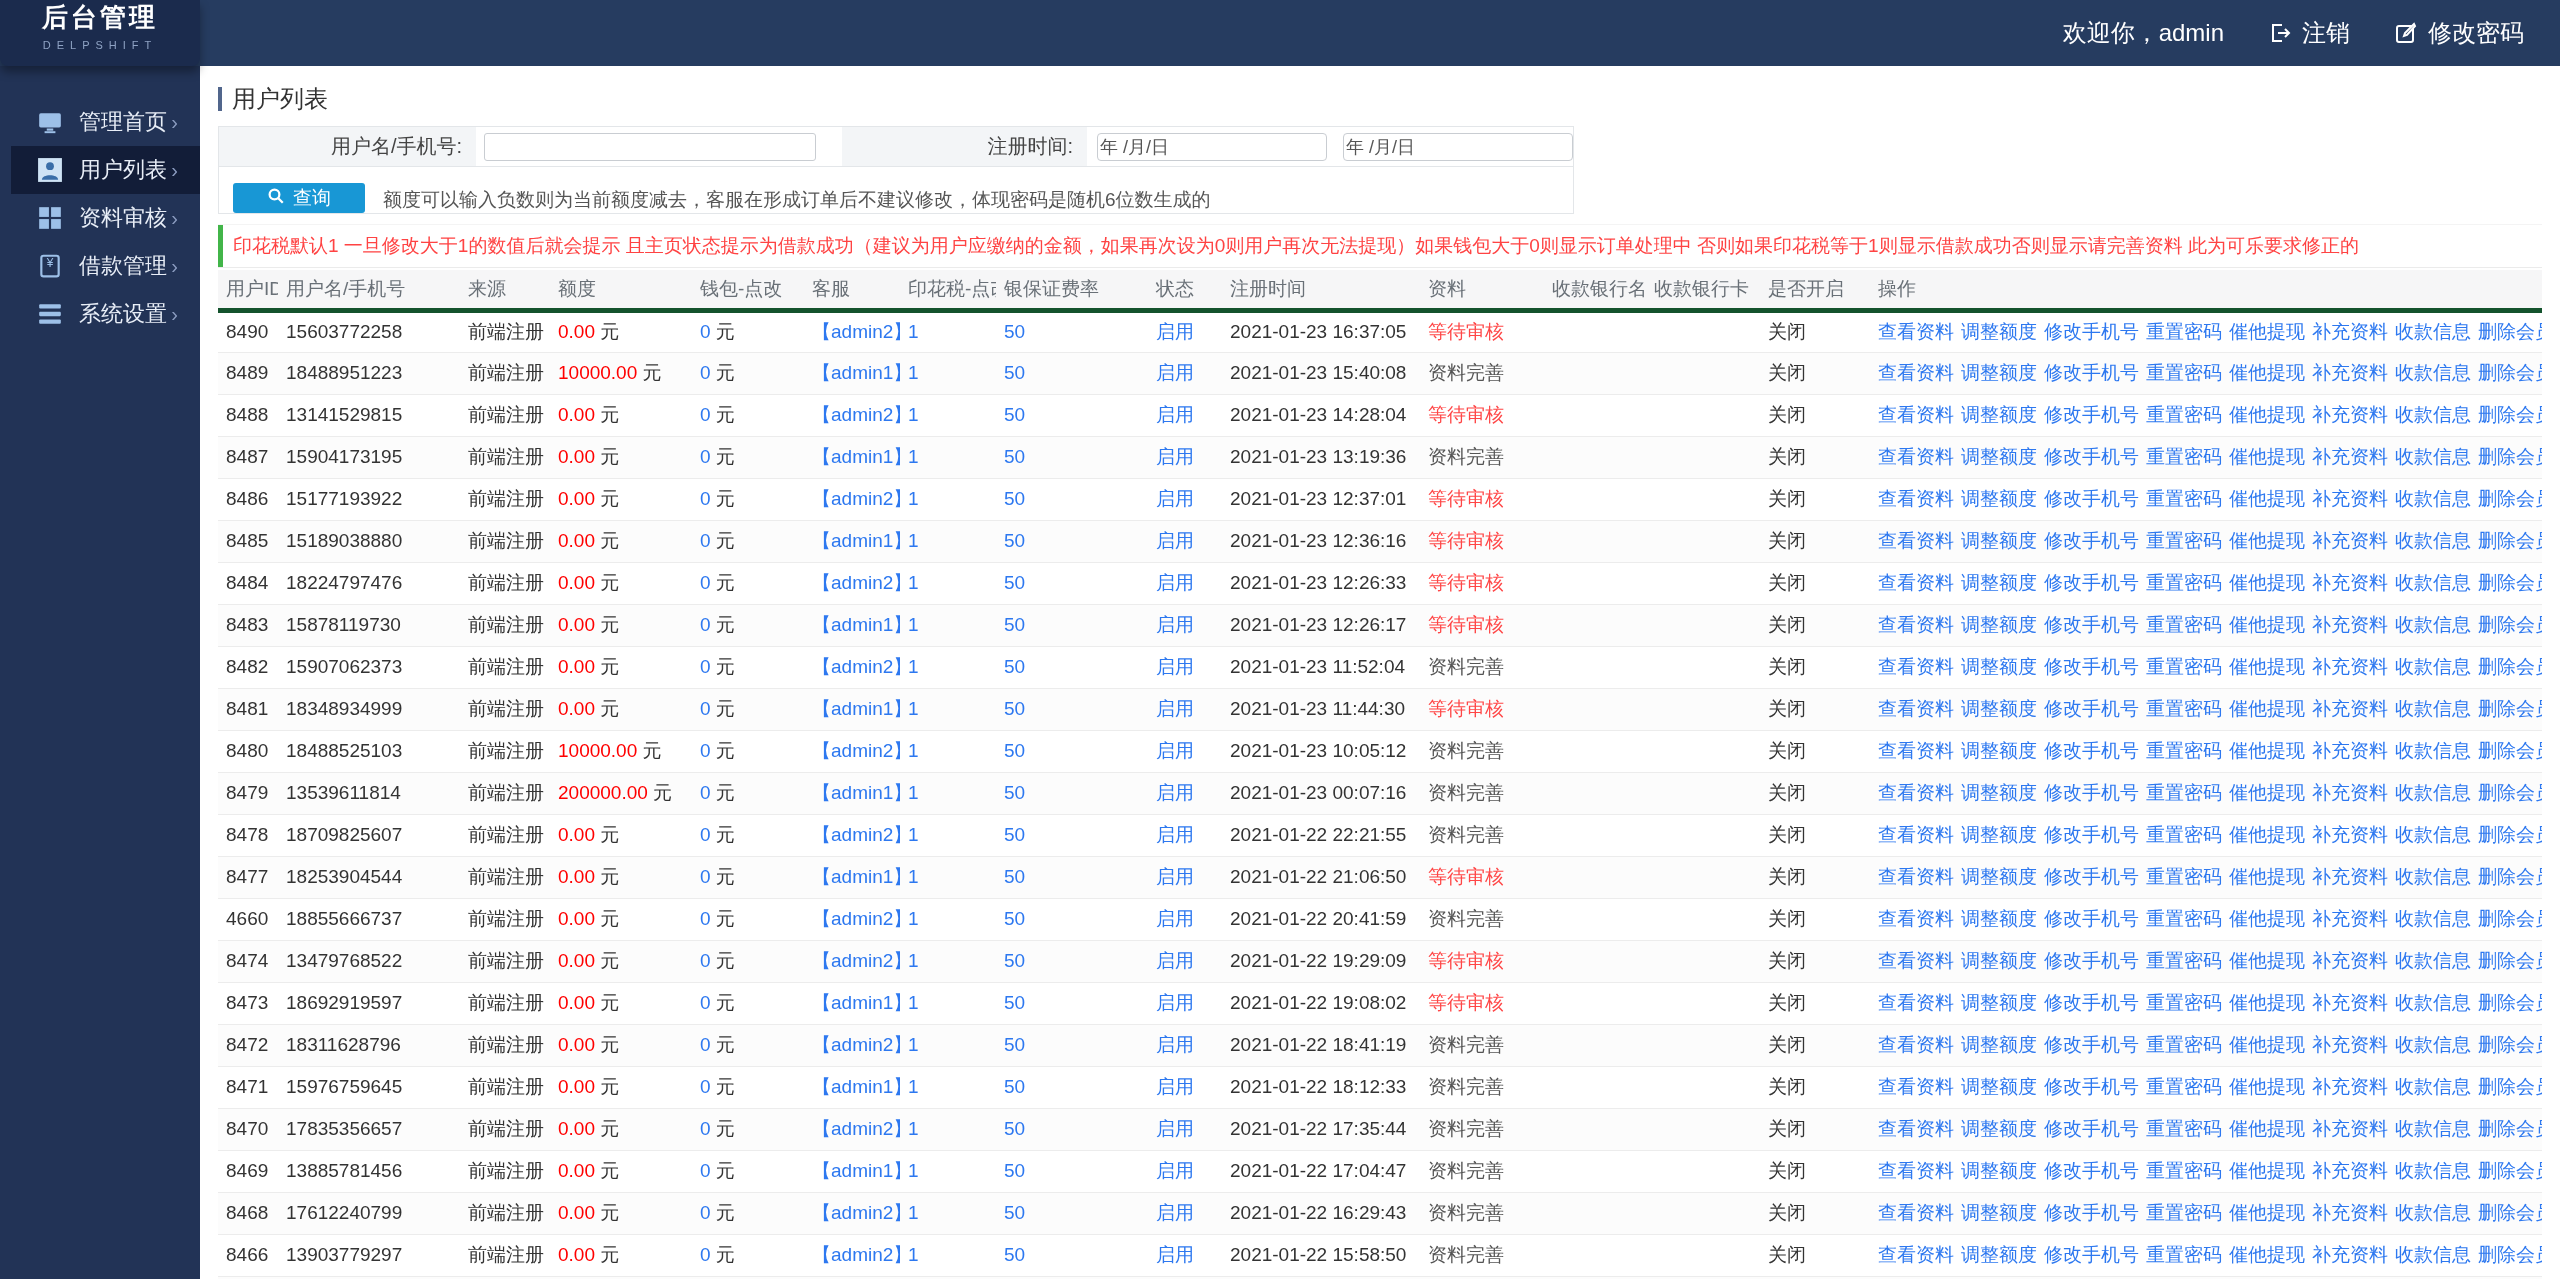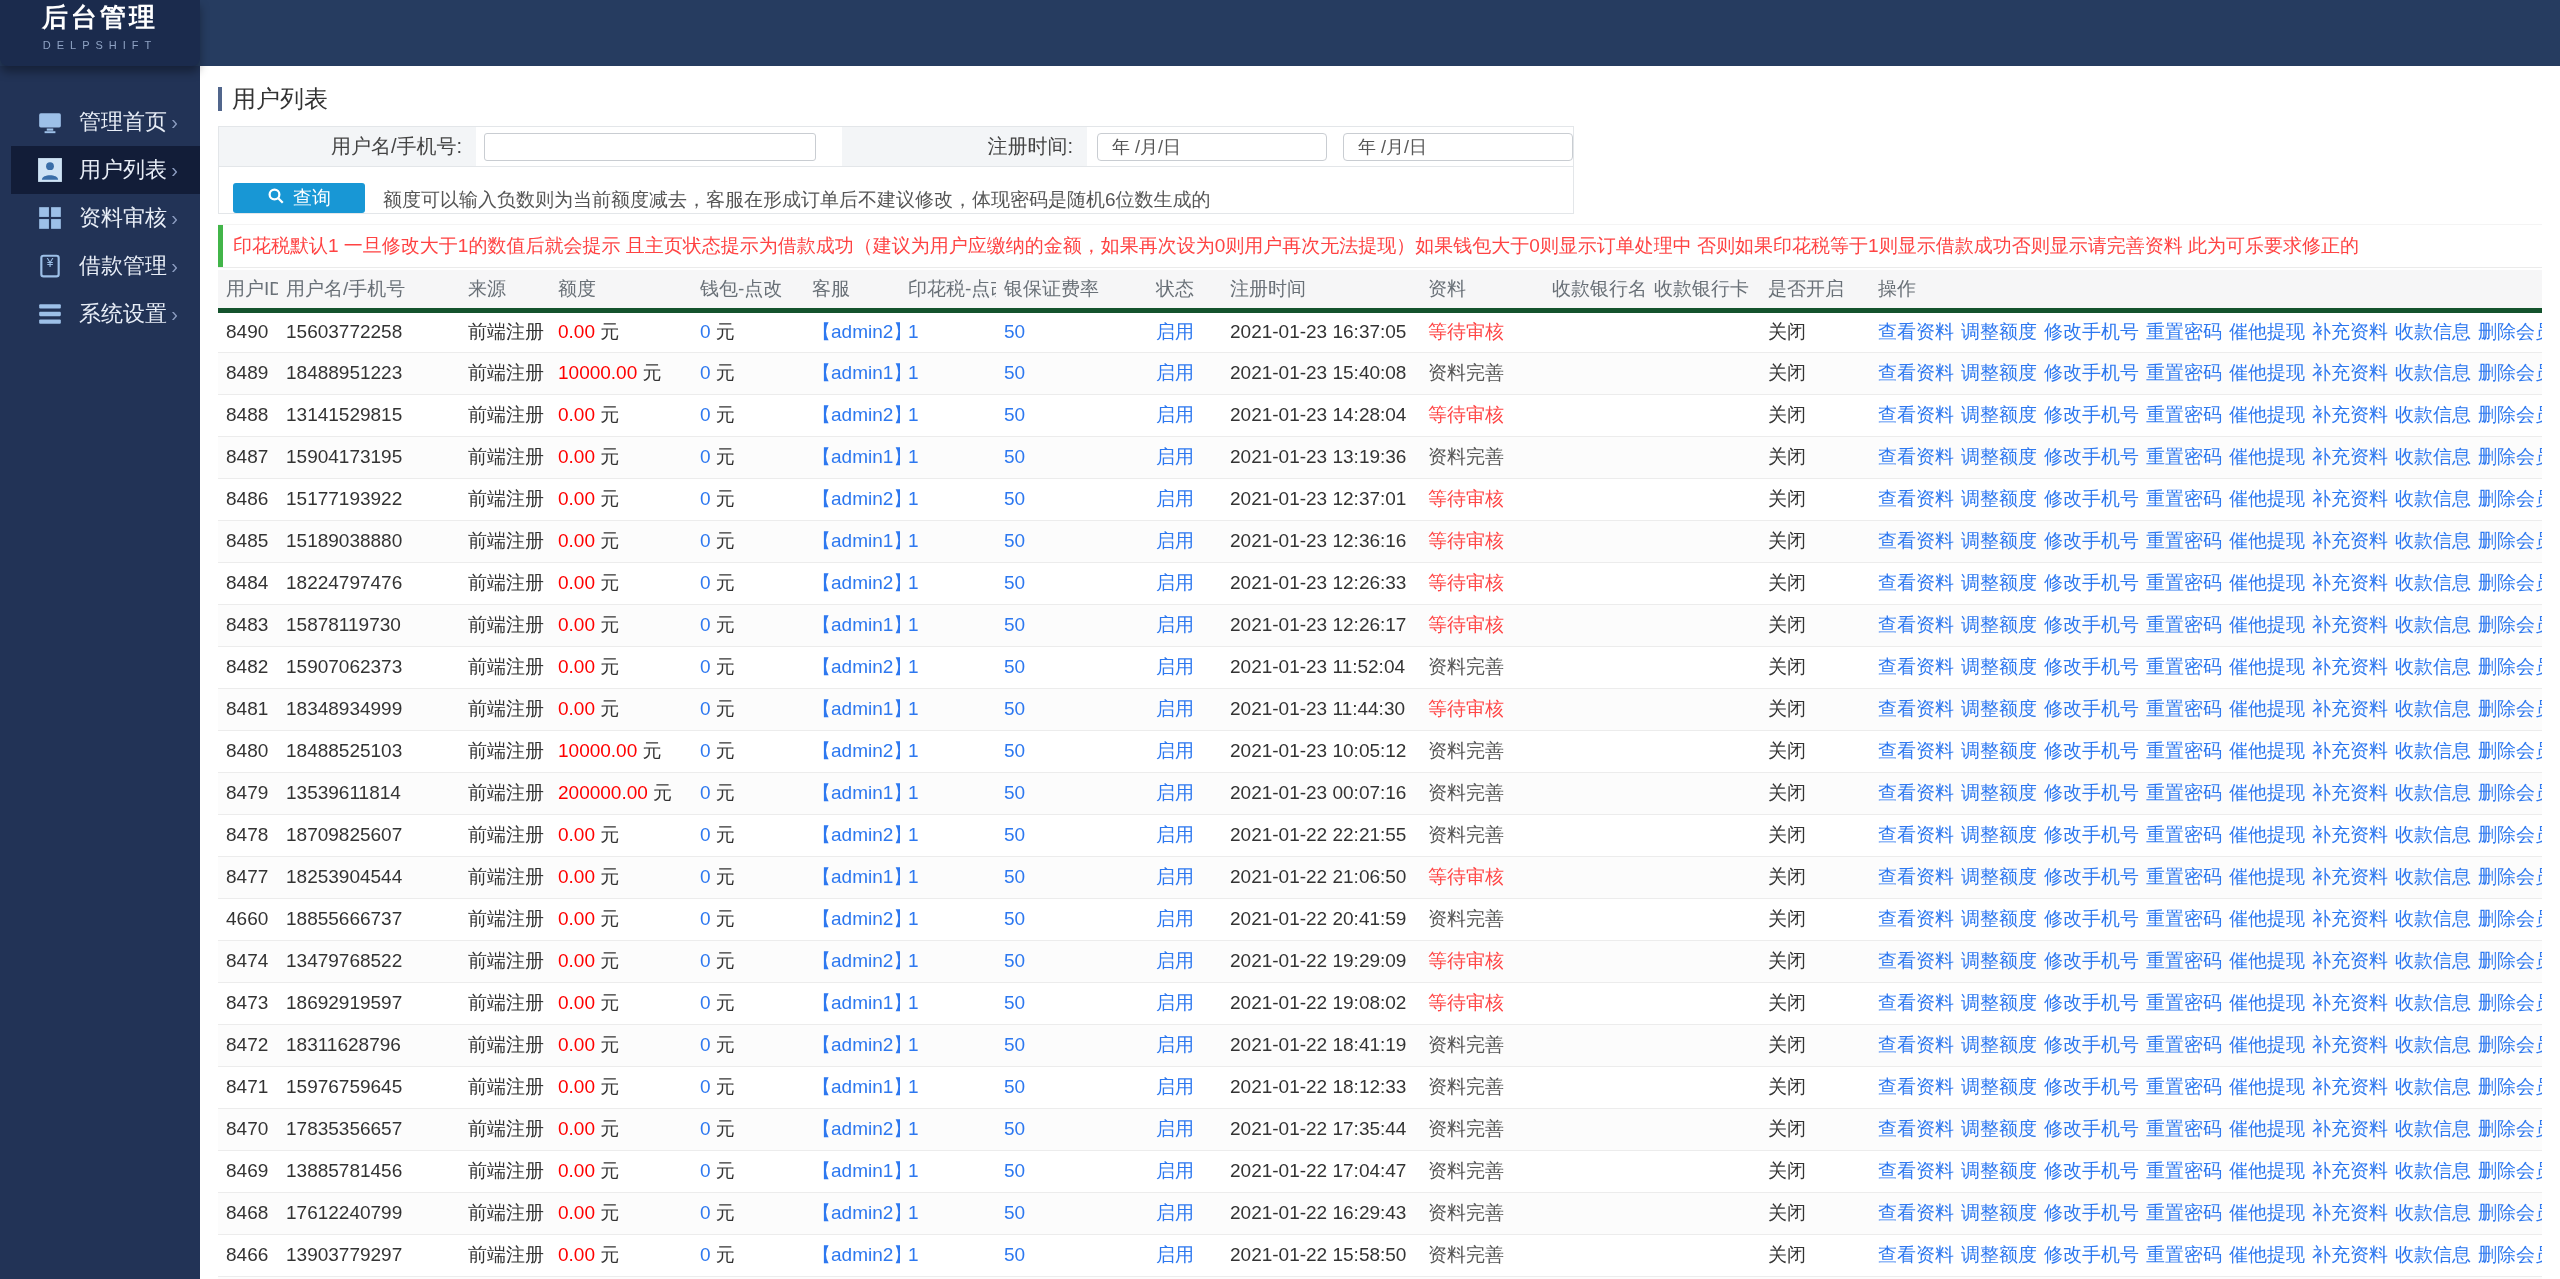--- a/index.html
+++ b/index.html
@@ -41,21 +41,21 @@
   .f-label { background:#f3f5f7; display:flex; align-items:center; justify-content:flex-end;
              padding-right:14px; color:#444; font-size:20px; }
   .f-label.l1 { width:288px; }
   .f-label.l2 { width:274px; }
   .f-cell { display:flex; align-items:center; background:#fff; }
   .f-cell.c1 { width:412px; padding-left:8px; }
   .f-cell.c2 { flex:1; padding-left:10px; gap:16px; }
   .text-input { width:332px; height:28px; border:1px solid #c9cdd2; border-radius:3px;
                 font-size:18px; padding:0 8px; outline:none; }
   .date-input { width:230px; height:28px; border:1px solid #c9cdd2; border-radius:4px;
-                display:flex; align-items:center; padding:0 14px; color:#555;
+                display:flex; align-items:center; padding:0 2px; color:#555;
                 font-size:18px; background:#fff; cursor:text; }
   .f-row2 { display:flex; align-items:flex-end; height:46px; background:#fff; padding-left:14px; }
   .search-btn { width:132px; height:30px; background:#1897d5; color:#fff; border:none;
                 border-radius:3px; font-size:19px; display:flex; align-items:center;
                 justify-content:center; gap:8px; cursor:pointer; }
   .hint { margin-left:18px; color:#555; font-size:19px; }
 
   
   .warning { margin-top:10px; border-bottom:1px solid #ebebeb; border-top:1px solid #f4f4f4;
              display:flex; align-items:stretch; }
@@ -76,20 +76,42 @@
   .p-ok { color:#555; }
   td.actions a { color:#2d78f0; text-decoration:none; margin-right:7px; cursor:pointer; }
 </style>
 </head>
 <body>
 
 <div class="header">
   <div class="logo">
     <div class="logo-title">后台管理</div>
     <div class="logo-sub">DELPSHIFT</div>
+  </div>
+  <div class="header-right">
+    <span>欢迎你，admin</span>
+    <span class="header-item">
+      <span>
+        <svg width="24" height="24" viewBox="0 0 24 24" fill="none" stroke="#fff" stroke-width="2">
+          <path d="M14 4 H5 V20 H14"></path>
+            <path d="M10 12 H21"></path>
+            <path d="M17 8 L21 12 L17 16"></path>
+        </svg>
+      </span>
+      <span>注销</span>
+    </span>
+    <span class="header-item">
+      <span>
+        <svg width="24" height="24" viewBox="0 0 24 24" fill="none" stroke="#fff" stroke-width="2">
+          <rect x="3" y="5" width="16" height="16" rx="2"></rect>
+            <path d="M20 3 L11 12 L10 15 L13 14 L21 5 Z" fill="#263c60" stroke="#fff"></path>
+        </svg>
+      </span>
+      <span>修改密码</span>
+    </span>
   </div>
 </div>
 
 <div class="sidebar">
   <div class="menu-item">
     <span class="mi-icon">
       <svg width="26" height="26" viewBox="0 0 24 24" fill="#9dc0e8">
         <rect x="2" y="4" width="20" height="13" rx="1.5"></rect>
           <rect x="9" y="18" width="6" height="2"></rect>
           <rect x="7" y="20.5" width="10" height="1.8"></rect>

